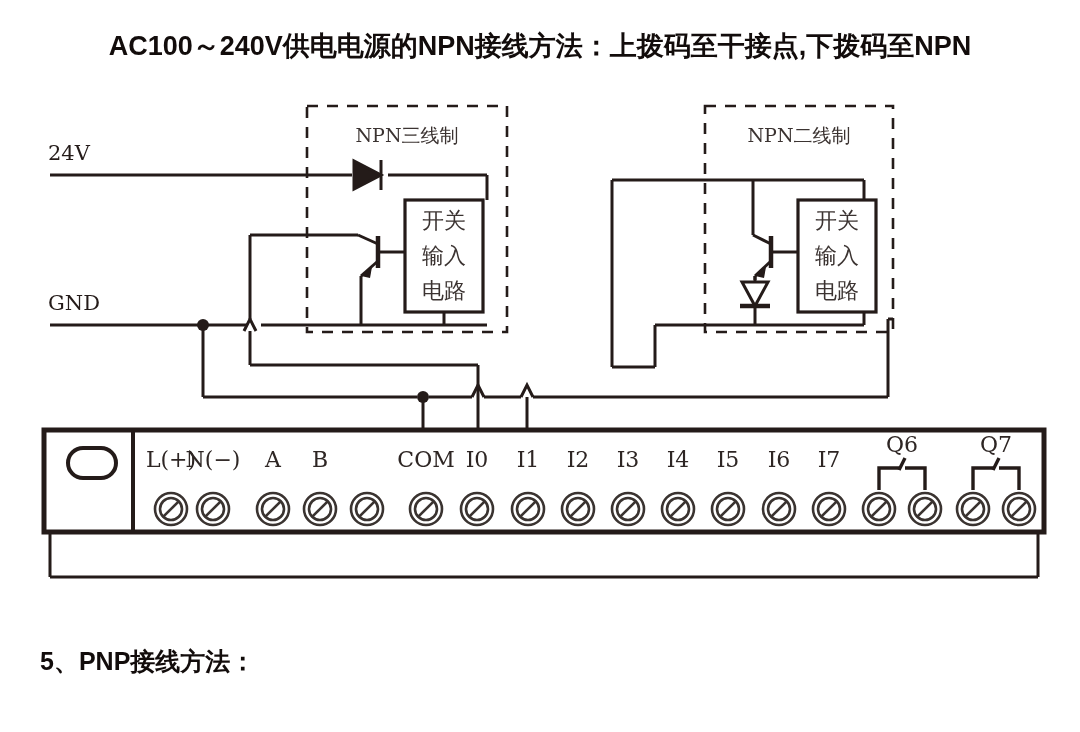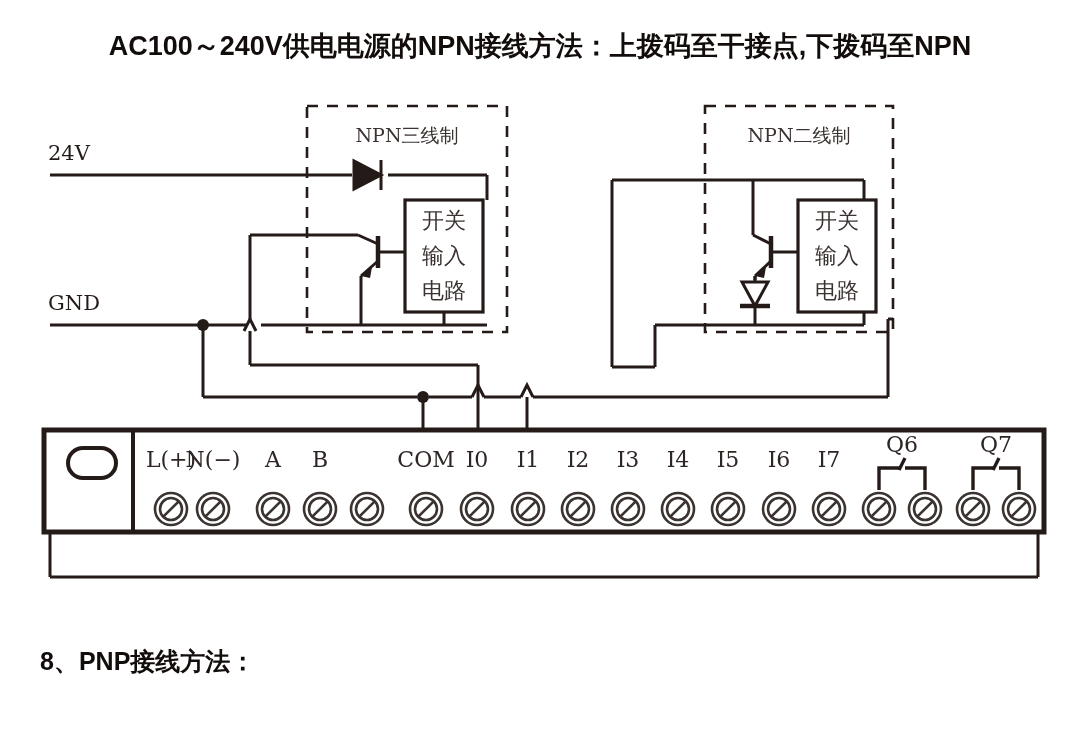--- a/index.html
+++ b/index.html
@@ -309,16 +309,16 @@
           <text x="902" y="440" text-anchor="middle" class="lblr">Q6</text>
         </g>
         <g>
           <path d="M 973 478 L 973 456 L 995 456 M 999 456 L 1019 456 L 1019 478" stroke="#241b19" stroke-width="3.4" fill="none"></path>
           <line x1="993" y1="458" x2="999" y2="446" stroke="#241b19" stroke-width="3.4"></line>
           <text x="996" y="440" text-anchor="middle" class="lblr">Q7</text>
         </g>
       </g>
   </svg>
 
-  <div class="title-line" id="section-label">8、PNP接线方法：</div>
+  <div class="title-line" id="section-label">5、PNP接线方法：</div>
 
 
 </div>
 
 </body></html>

